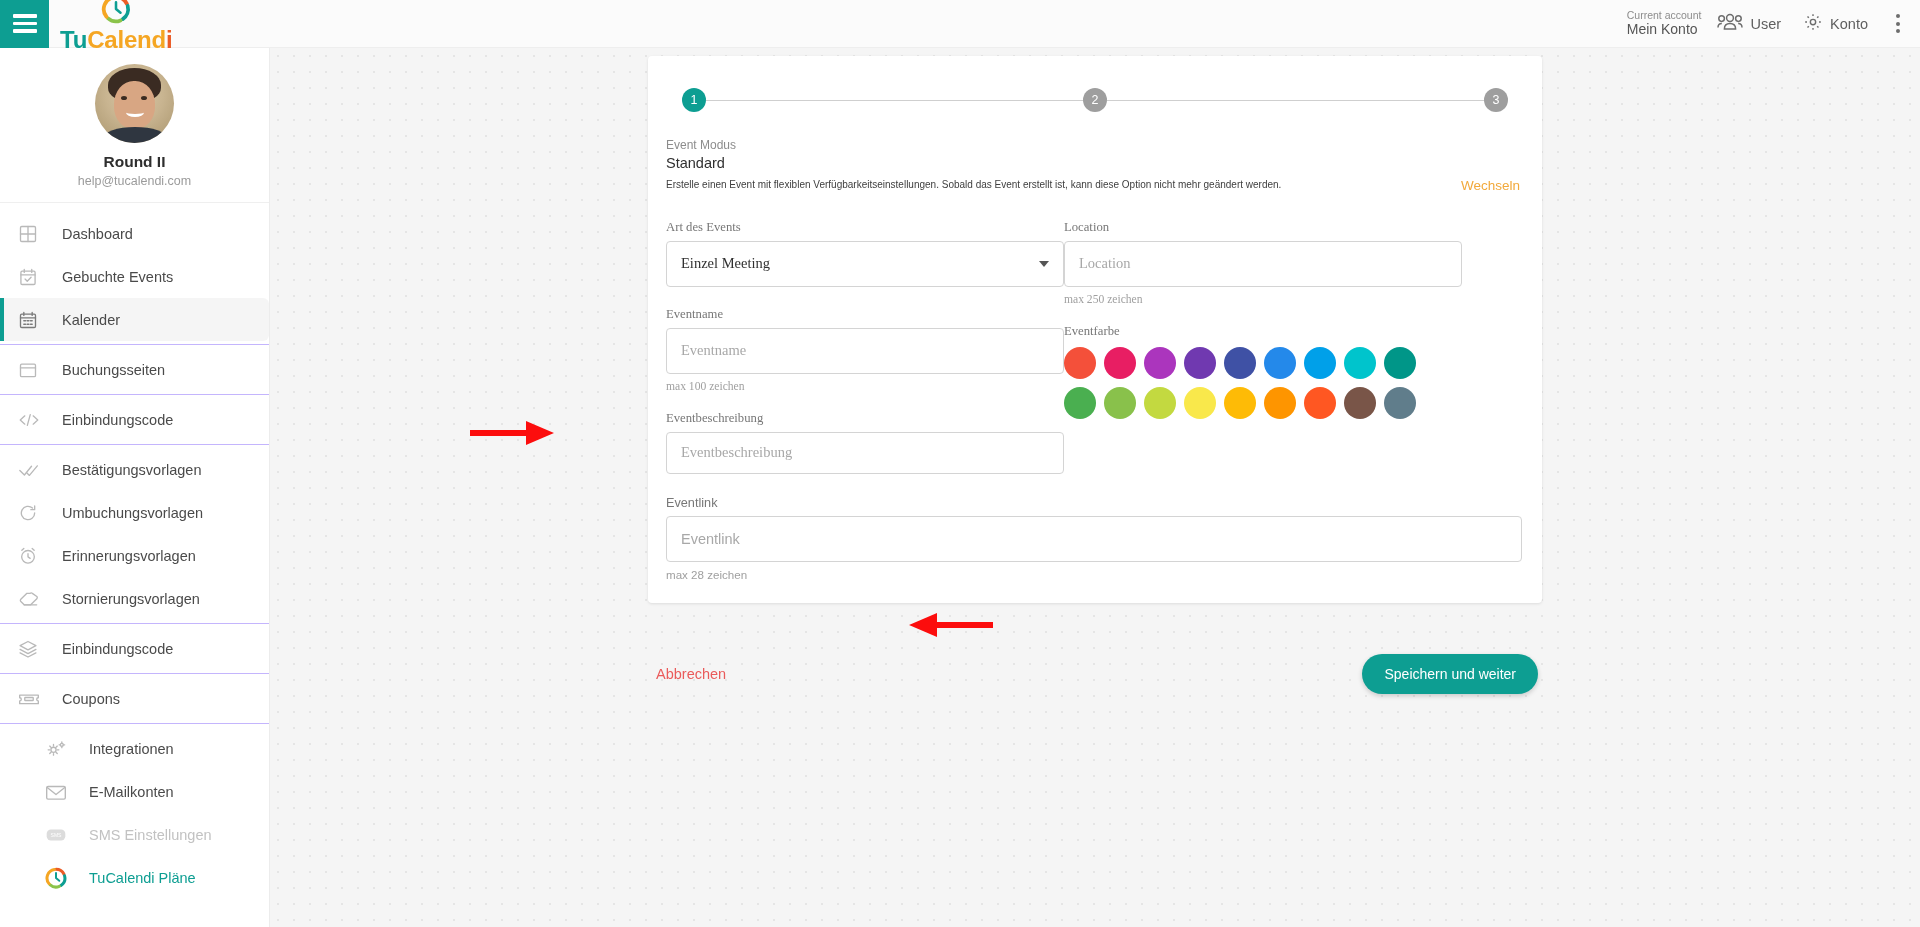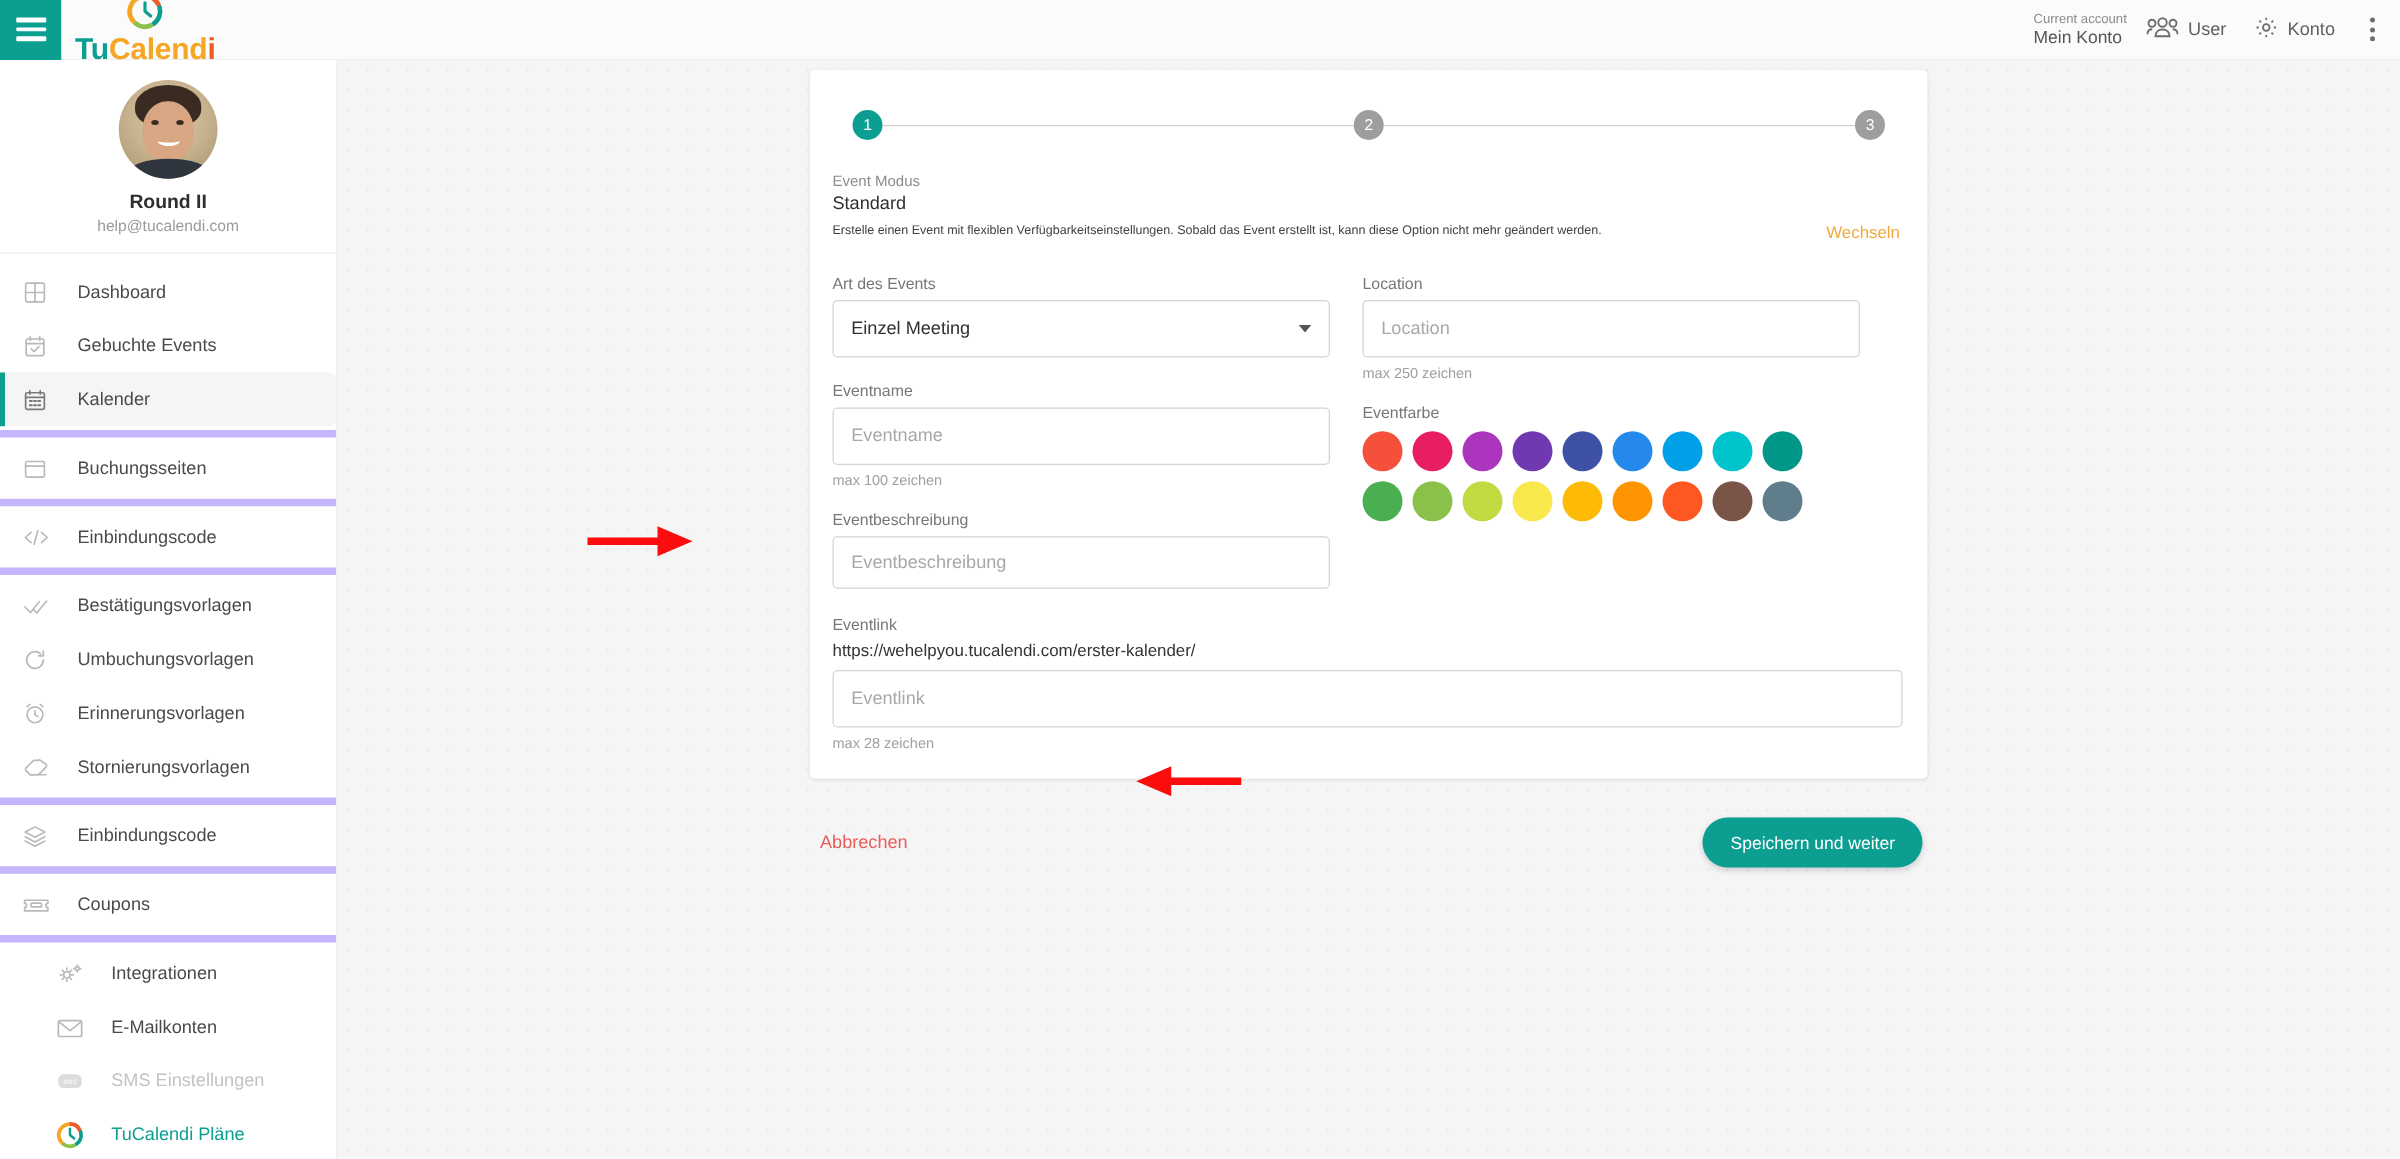--- a/index.html
+++ b/index.html
@@ -72,21 +72,21 @@
     border-bottom:3px solid #fff; border-radius:0 0 50% 50%;
   }
   .avatar .shirt {
     position:absolute; left:8px; bottom:-6px; width:64px; height:22px; border-radius:50% 50% 0 0;
     background:#2f3640;
   }
   .prof-name { font-size: 15.5px; font-weight: bold; color: #2e2e2e; }
   .prof-mail { font-size: 12.5px; color: #9b9b9b; margin-top: 3px; }
 
   .navlist { padding-top: 6px; }
-  .navgroup { border-bottom: 6px solid #c4b5fd; padding: 3px 0; }
+  .navgroup { border-bottom: 1px solid #c4b5fd; padding: 3px 0; }
   .navgroup:last-child { border-bottom: none; margin-left: 27px; }
   .navitem {
     display: flex; align-items: center; height: 43px; padding-left: 18px;
     cursor: pointer; position: relative; gap: 0;
   }
   .navitem .ic {
     width: 44px; flex: 0 0 auto; display: flex; align-items: center; justify-content: flex-start;
     color: #b9b9b9;
   }
   .navitem .lbl { font-size: 14.5px; color: #4a4a4a; }
@@ -131,21 +131,21 @@
 
   .mode-row { position: relative; padding: 0 0 8px; }
   .mode-lbl { font-size: 12px; color: #8c8c8c; }
   .mode-val { font-size: 14.5px; color: #303030; margin-top: 3px; }
   .mode-desc { font-size: 10px; color: #404040; margin-top: 7px; line-height: 1.35; max-width: 700px; }
   .mode-switch {
     position: absolute; right: 4px; top: 40px;
     font-size: 13.5px; color: #f2a93b; cursor: pointer;
   }
 
-  .grid2 { display: flex; gap: 26px; margin-top: 20px; }
+  .grid2 { display: flex; margin-top: 20px; font-family: Liberation Serif, serif; }
   .col { width: 398px; flex: 0 0 auto; }
 
   .field { margin-bottom: 4px; }
   .flabel { font-size: 12.7px; color: #777; margin-bottom: 6px; }
   .fbox {
     width: 100%; height: 46px; border: 1px solid #d4d4d4; border-radius: 4px;
     background: #fff; display: flex; align-items: center; padding: 0 14px;
     font-size: 14.5px; color: #303030; cursor: text;
   }
   .fbox.placeholder { color: #a8a8a8; }
@@ -487,21 +487,20 @@
                 <div class="swatch" style="background: rgb(255, 87, 34);"></div>
                 <div class="swatch" style="background: rgb(121, 85, 72);"></div>
                 <div class="swatch" style="background: rgb(96, 125, 139);"></div>
               </div>
           </div>
         </div>
       </div>
 
       <div class="linkrow">
         <div class="flabel">Eventlink</div>
-        <div class="linkurl">https://wehelpyou.tucalendi.com/erster-kalender/</div>
         <div class="fbox placeholder wide-box">Eventlink</div>
         <div class="hint">max 28 zeichen</div>
       </div>
 
     </div>
   </div>
 
   <div class="footer">
     <div class="cancel-btn">Abbrechen</div>
     <button class="save-btn">Speichern und weiter</button>

